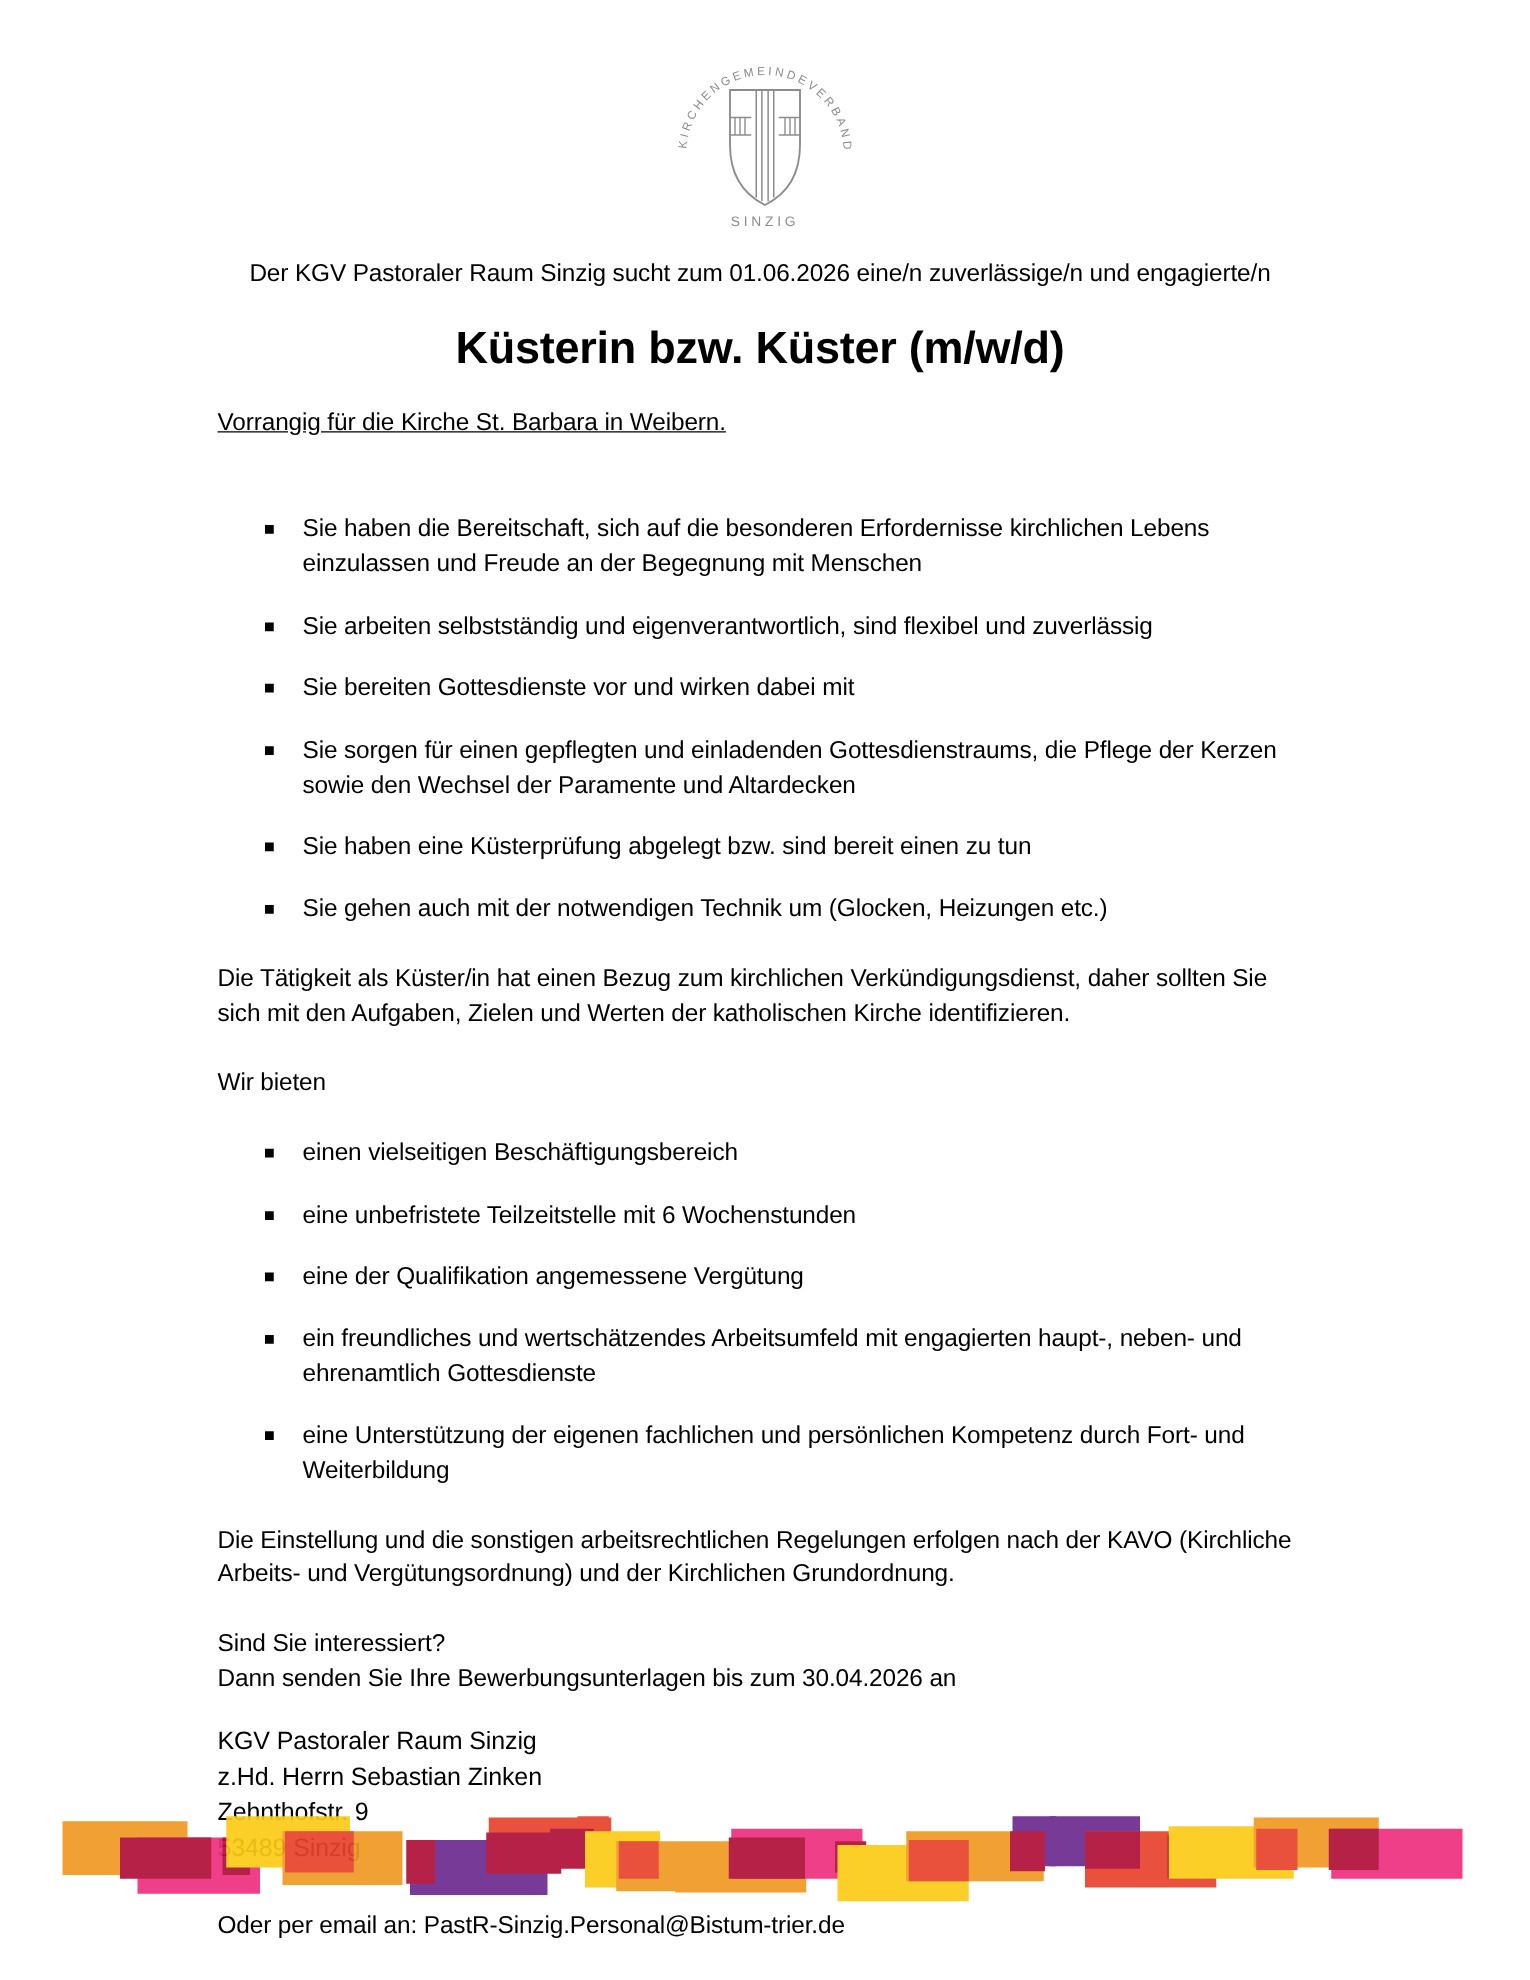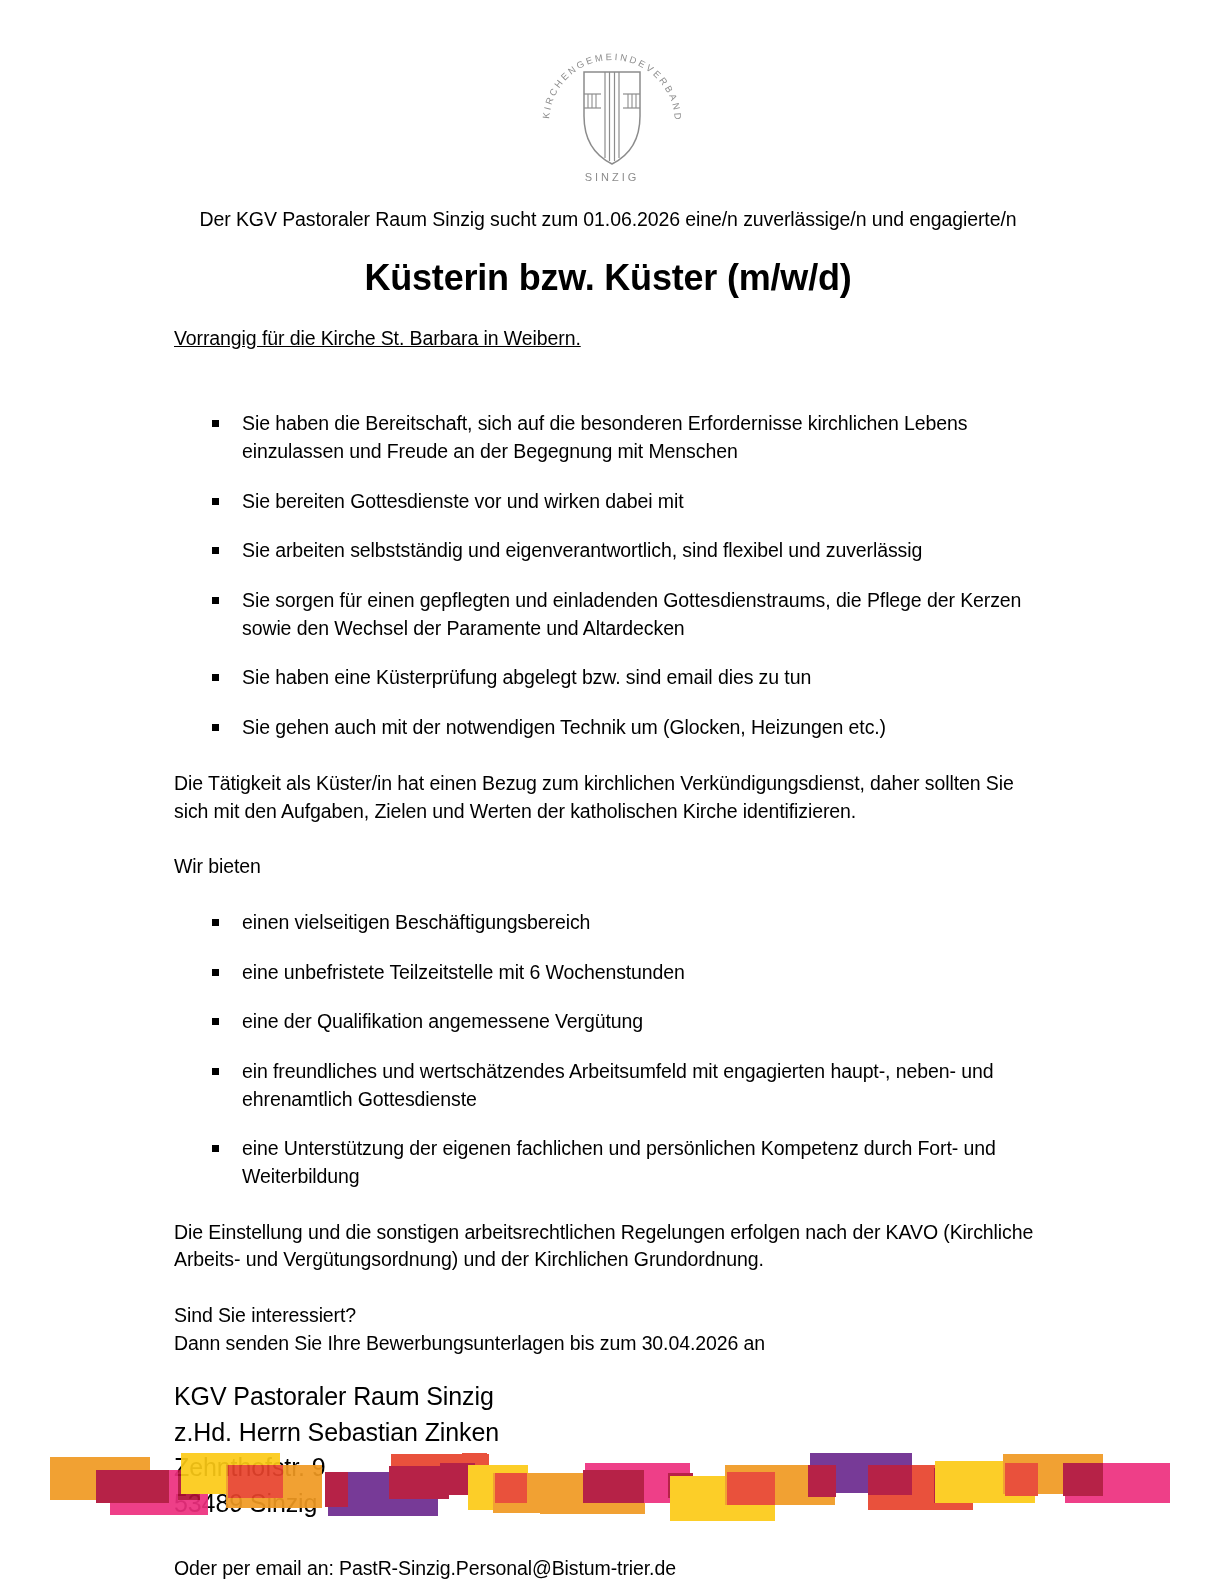--- a/index.html
+++ b/index.html
@@ -101,21 +101,21 @@
     font-weight: normal;
     line-height: 1.42;
     letter-spacing: -0.1px;
     margin: 0;
   }
   .gap-sm  { height: 22px; }
   .gap-md  { height: 28px; }
   .gap-lg  { height: 34px; }
 
   .addr-line {
-    font-size: 25px;
+    font-size: 20px;
     line-height: 1.42;
     letter-spacing: -0.1px;
     margin: 0;
   }
 
   
   .footer-graphic {
     position: absolute;
     left: 0;
     bottom: 0;
@@ -167,24 +167,24 @@
   </div>
 
   <div class="content">
 
     <p class="intro-line">Der KGV Pastoraler Raum Sinzig sucht zum 01.06.2026 eine/n zuverlässige/n und engagierte/n</p>
     <h1 class="job-title">Küsterin bzw. Küster (m/w/d)</h1>
     <p class="subtitle">Vorrangig für die Kirche St. Barbara in Weibern.</p>
 
     <ul class="bullets">
       <li><span class="sq"></span><span>Sie haben die Bereitschaft, sich auf die besonderen Erfordernisse kirchlichen Lebens einzulassen und Freude an der Begegnung mit Menschen</span></li>
+      <li><span class="sq"></span><span>Sie arbeiten selbstständig und eigenverantwortlich, sind flexibel und zuverlässig</span></li>
       <li><span class="sq"></span><span>Sie bereiten Gottesdienste vor und wirken dabei mit</span></li>
-      <li><span class="sq"></span><span>Sie arbeiten selbstständig und eigenverantwortlich, sind flexibel und zuverlässig</span></li>
       <li><span class="sq"></span><span>Sie sorgen für einen gepflegten und einladenden Gottesdienstraums, die Pflege der Kerzen sowie den Wechsel der Paramente und Altardecken</span></li>
-      <li><span class="sq"></span><span>Sie haben eine Küsterprüfung abgelegt bzw. sind email dies zu tun</span></li>
+      <li><span class="sq"></span><span>Sie haben eine Küsterprüfung abgelegt bzw. sind bereit einen zu tun</span></li>
       <li><span class="sq"></span><span>Sie gehen auch mit der notwendigen Technik um (Glocken, Heizungen etc.)</span></li>
     </ul>
 
     <div class="gap-md"></div>
 
     <p class="para">Die Tätigkeit als Küster/in hat einen Bezug zum kirchlichen Verkündigungsdienst, daher sollten Sie sich mit  den Aufgaben, Zielen und Werten der katholischen Kirche identifizieren.</p>
 
     <div class="gap-md"></div>
 
     <p class="bold-head">Wir bieten</p>

